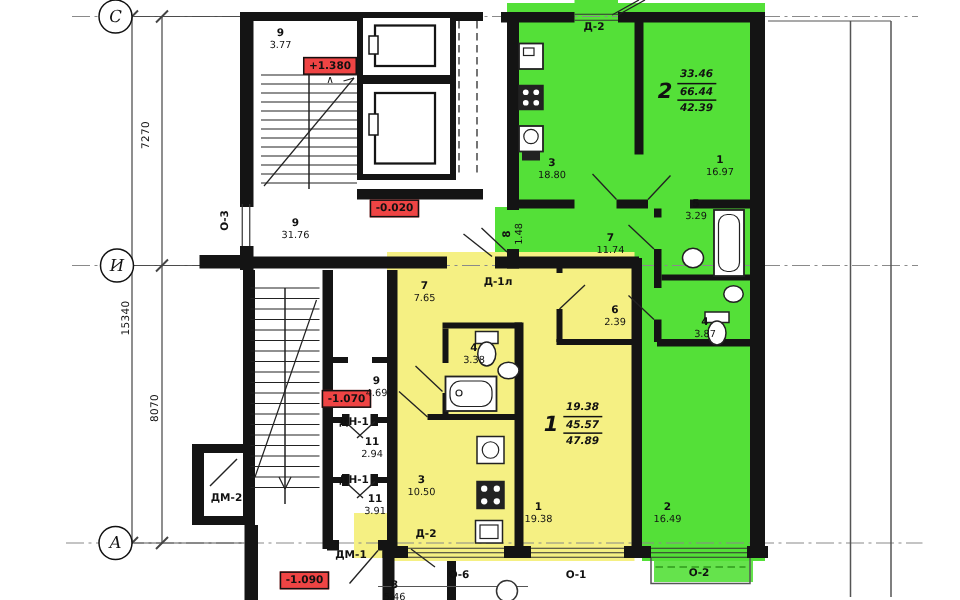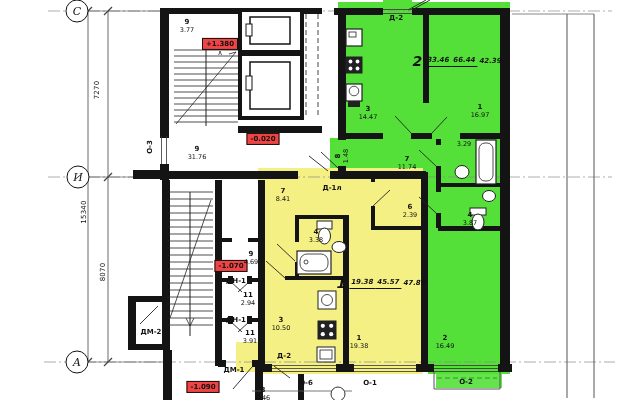--- a/index.html
+++ b/index.html
@@ -15,21 +15,21 @@
   .win-label.rot{transform:translate(-50%,-50%) rotate(-90deg);}
   .elev-box{position:absolute;transform:translate(-50%,-50%);font-size:7px;font-weight:600;
             border:1px solid #111;background:#ef4444;padding:0 3px;line-height:1.45;white-space:nowrap;}
   .elev-arrow{position:absolute;transform:translate(-50%,0);font-size:7px;line-height:1;}
   .axis-circle{position:absolute;width:21px;height:21px;border:1.2px solid #111;border-radius:50%;
                background:#fff;transform:translate(-50%,-50%);display:flex;align-items:center;justify-content:center;
                font-family:"DejaVu Serif",serif;font-style:italic;font-size:11px;}
   .dim-text{position:absolute;transform:translate(-50%,-50%) rotate(-90deg);font-size:7px;letter-spacing:.2px;white-space:nowrap;}
   .apt-label{position:absolute;transform:translate(-50%,-50%);display:flex;align-items:center;gap:3px;font-style:italic;}
   .apt-num{font-size:14px;font-weight:600;}
-  .apt-stack{display:flex;flex-direction:row;font-size:7px;font-weight:600;text-align:center;align-items:flex-end;}
+  .apt-stack{display:flex;flex-direction:column;font-size:7px;font-weight:600;text-align:center;}
   .apt-stack span{padding:0 2px;line-height:1.5;}
   .apt-stack span.u{border-bottom:.8px solid #111;}
 </style>
 </head>
 <body>
 
 <div class="stage">
 
 <svg width="640" height="400" viewBox="0 0 640 400">
 
@@ -335,21 +335,21 @@
       <div class="elev-box" style="left: 203px; top: 387px;">-1.090</div>
       <div class="door-label" style="left: 396px; top: 18px;">Д-2</div>
       <div class="door-label" style="left: 332px; top: 188px;">Д-1л</div>
       <div class="door-label" style="left: 284px; top: 356px;">Д-2</div>
       <div class="door-label" style="left: 151px; top: 332px; text-align: center;">ДМ-2</div>
       <div class="door-label" style="left: 234px; top: 370px;">ДМ-1</div>
       <div class="door-label" style="left: 236px; top: 281px;">ДН-1</div>
       <div class="door-label" style="left: 236px; top: 320px;">ДН-1</div>
       <div class="win-label rot" style="left: 150px; top: 147px;">О-3</div>
       <div class="win-label" style="left: 306px; top: 383px;">О-6</div>
-      <div class="win-label" style="left: 370px; top: 383px;">О-1</div>
+      <div class="win-label" style="left: 384px; top: 383px;">О-1</div>
       <div class="win-label" style="left: 466px; top: 382px;">О-2</div>
       <div class="room-label" style="left: 187px; top: 26px;">
         <div class="rn">9</div>
         <div class="ra">3.77</div>
       </div>
       <div class="room-label" style="left: 197px; top: 153px;">
         <div class="rn">9</div>
         <div class="ra">31.76</div>
       </div>
       <div class="room-label" style="left: 251px; top: 258px;">
@@ -363,41 +363,41 @@
       <div class="room-label" style="left: 250px; top: 337px;">
         <div class="rn">11</div>
         <div class="ra">3.91</div>
       </div>
       <div class="room-label" style="left: 263px; top: 394px;">
         <div class="rn">8</div>
         <div class="ra">5.46</div>
       </div>
       <div class="room-label" style="left: 283px; top: 195px;">
         <div class="rn">7</div>
-        <div class="ra">8.41</div>
+        <div class="ra">7.65</div>
       </div>
       <div class="room-label" style="left: 316px; top: 236px;">
         <div class="rn">4</div>
         <div class="ra">3.38</div>
       </div>
       <div class="room-label" style="left: 410px; top: 211px;">
         <div class="rn">6</div>
         <div class="ra">2.39</div>
       </div>
       <div class="room-label" style="left: 281px; top: 324px;">
         <div class="rn">3</div>
         <div class="ra">10.50</div>
       </div>
       <div class="room-label" style="left: 359px; top: 342px;">
         <div class="rn">1</div>
         <div class="ra">19.38</div>
       </div>
       <div class="room-label" style="left: 368px; top: 113px;">
         <div class="rn">3</div>
-        <div class="ra">14.47</div>
+        <div class="ra">18.80</div>
       </div>
       <div class="room-label" style="left: 480px; top: 111px;">
         <div class="rn">1</div>
         <div class="ra">16.97</div>
       </div>
       <div class="room-label" style="left: 407px; top: 163px;">
         <div class="rn">7</div>
         <div class="ra">11.74</div>
       </div>
       <div class="room-label" style="left: 464px; top: 140px;">

